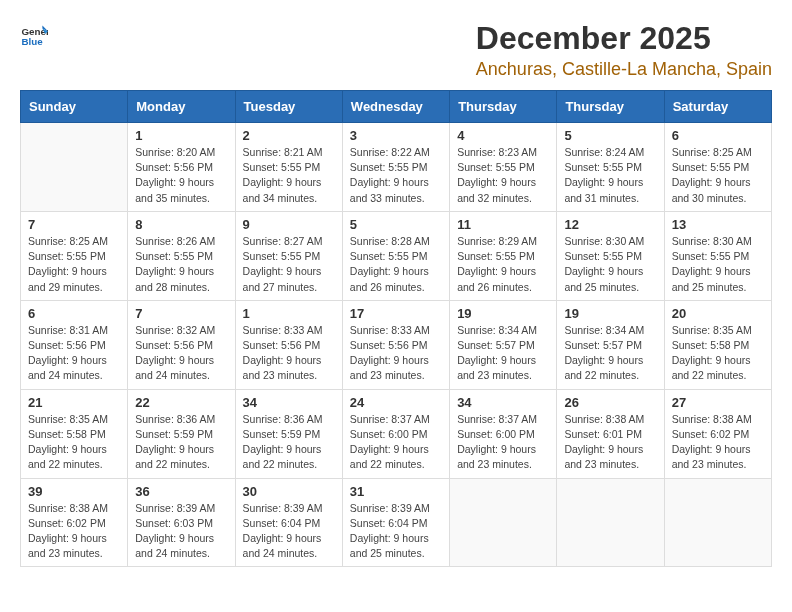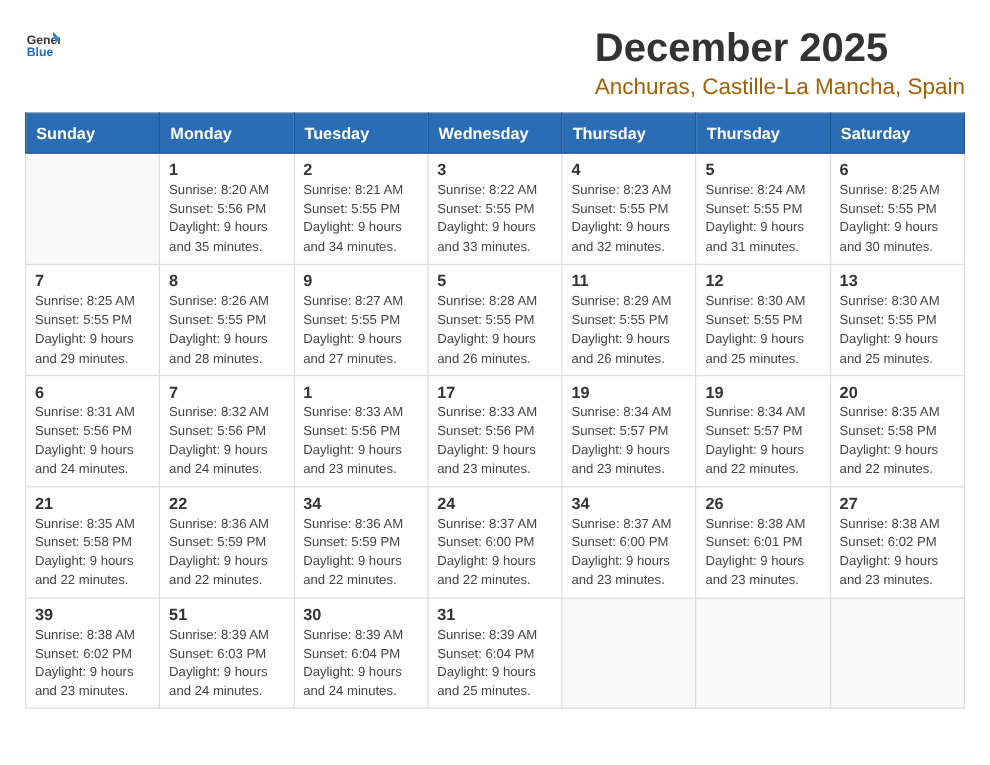--- a/index.html
+++ b/index.html
@@ -225,21 +225,21 @@
           <span class="day-number">27</span>
           <div class="day-info">Sunrise: 8:38 AM<br>Sunset: 6:02 PM<br>Daylight: 9 hours<br>and 23 minutes.</div>
         </td>
       </tr>
       <tr>
         <td>
           <span class="day-number">39</span>
           <div class="day-info">Sunrise: 8:38 AM<br>Sunset: 6:02 PM<br>Daylight: 9 hours<br>and 23 minutes.</div>
         </td>
         <td>
-          <span class="day-number">51</span>
+          <span class="day-number">36</span>
           <div class="day-info">Sunrise: 8:39 AM<br>Sunset: 6:03 PM<br>Daylight: 9 hours<br>and 24 minutes.</div>
         </td>
         <td>
           <span class="day-number">30</span>
           <div class="day-info">Sunrise: 8:39 AM<br>Sunset: 6:04 PM<br>Daylight: 9 hours<br>and 24 minutes.</div>
         </td>
         <td>
           <span class="day-number">31</span>
           <div class="day-info">Sunrise: 8:39 AM<br>Sunset: 6:04 PM<br>Daylight: 9 hours<br>and 25 minutes.</div>
         </td>

